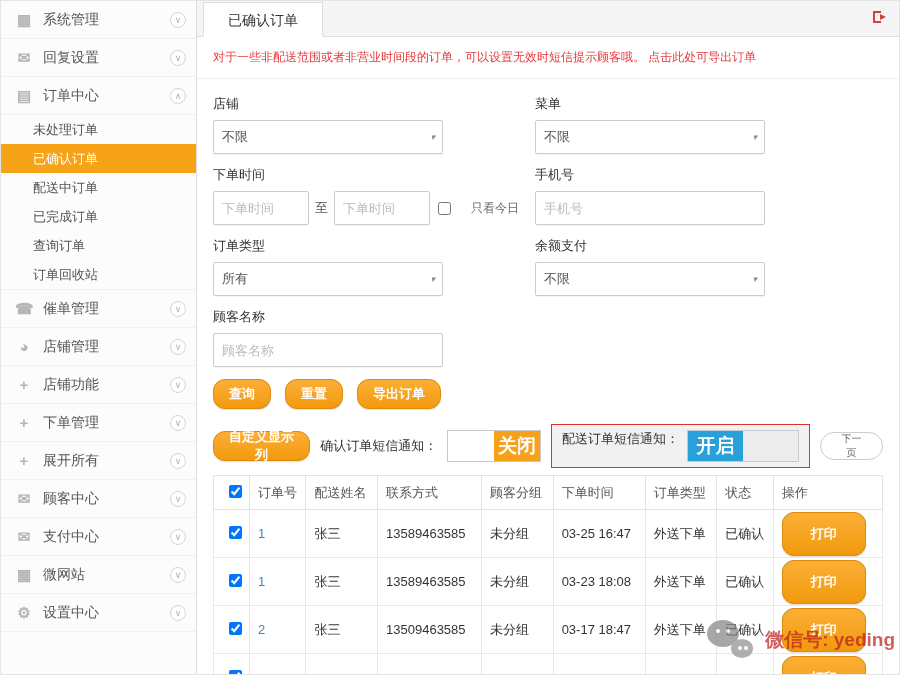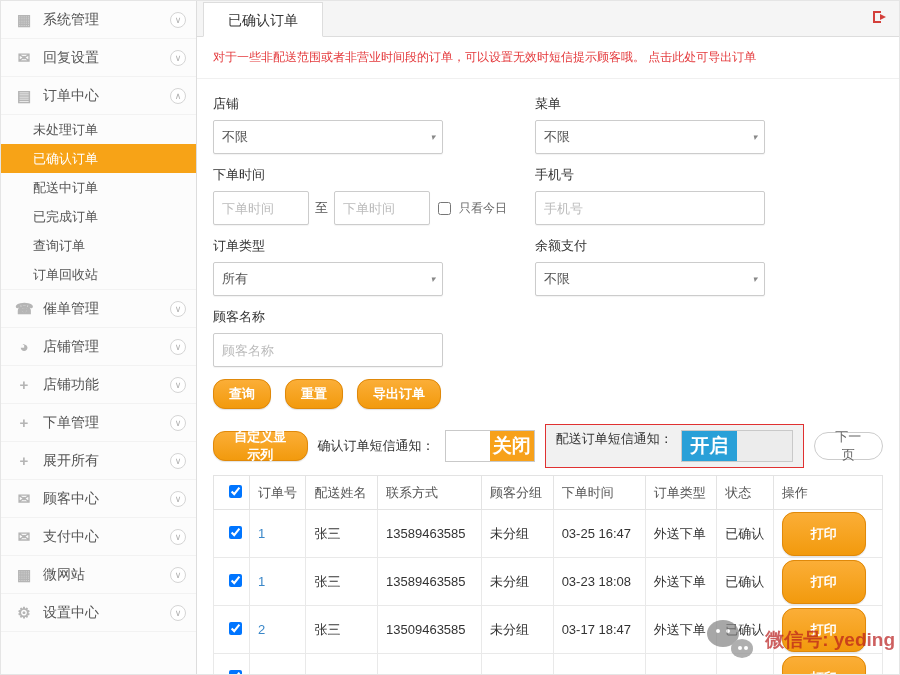--- a/index.html
+++ b/index.html
@@ -38,41 +38,41 @@
   .flabel { font-size:13px; color:#333; margin:6px 0 7px; }
   .select, .tinput { width:230px; height:34px; border:1px solid #ccc; border-radius:2px; background:#fff;
                      font-size:13px; color:#555; padding:0 22px 0 8px; line-height:32px; position:relative;
                      box-shadow:0 1px 1px rgba(0,0,0,.05); cursor:pointer; }
   .select .caret { position:absolute; right:7px; top:0; line-height:32px; font-size:9px; color:#888; }
   input.tinput { padding:0 8px; cursor:text; }
   input.tinput::placeholder { color:#bbb; }
   .time-row { display:flex; align-items:center; gap:6px; }
   .time-row input.tinput { width:96px; }
   .time-sep { font-size:13px; color:#555; }
-  .chk { display:flex; align-items:center; gap:8px; font-size:12px; color:#666; margin-left:2px; cursor:pointer; }
+  .chk { display:flex; align-items:center; gap:20px; font-size:12px; color:#666; margin-left:2px; cursor:pointer; }
 
   
   .btn-orange { display:inline-flex; align-items:center; justify-content:center; height:30px; padding:0 15px;
                 background:#f7a11a; background-image:linear-gradient(#fbae37,#f29a0d); border:1px solid #e0890a;
                 border-radius:12px; color:#fff; font-size:13px; font-weight:bold; cursor:pointer;
                 box-shadow:0 1px 1px rgba(0,0,0,.12); }
   .btn-row { display:flex; align-items:center; gap:14px; padding:12px 16px 8px; }
   .btn-row .spacer { margin-left:auto; }
 
   
   .sms-row { display:flex; align-items:center; gap:10px; margin:6px 16px 0; height:46px; }
   .sms-label { font-size:13px; color:#333; white-space:nowrap;font-family:Liberation Serif, serif; }
   .toggle { width:112px; height:32px; border:1px solid #c9c9c9; background:#fff; display:flex; cursor:pointer; }
   .toggle .half { flex:1; display:flex; align-items:center; justify-content:center; font-size:19px; font-weight:bold; }
   .half.on-orange { background:#f7a11a; color:#fff; }
   .half.on-blue { background:#29a0d8; color:#fff; }
   .half.gray { background:#ececec; }
   .delivery-box { display:flex; align-items:flex-start; gap:8px; border:1px solid #e03131; background:#f1f1f1; padding:5px 10px; }
   .btn-pill { margin-left:auto; height:28px; padding:0 18px; border:1px solid #ccc; border-radius:14px;
-              background:#fff; color:#666; font-size:13px; display:inline-flex; align-items:center; cursor:pointer; }
+              background:#fff; color:#666; font-size:10px; display:inline-flex; align-items:center; cursor:pointer; }
 
   
   table.orders { margin:6px 16px 0; width:calc(100% - 32px); border-collapse:collapse; background:#fff; }
   .orders th { border:1px solid #e3e3e3; height:34px; font-weight:normal; font-size:13px; color:#555; text-align:left; padding-left:8px; }
   .orders td { border:1px solid #e9e9e9; height:48px; font-size:13px; color:#333; padding-left:8px; }
   .col-chk { width:36px; text-align:center !important; padding-left:0 !important; }
   .orders td.col-chk input, .orders th.col-chk input { margin-left:8px; }
   .order-link { color:#3a87c8; cursor:pointer; }
   .btn-print { height:44px; padding:0 28px; font-size:13px; }
 

